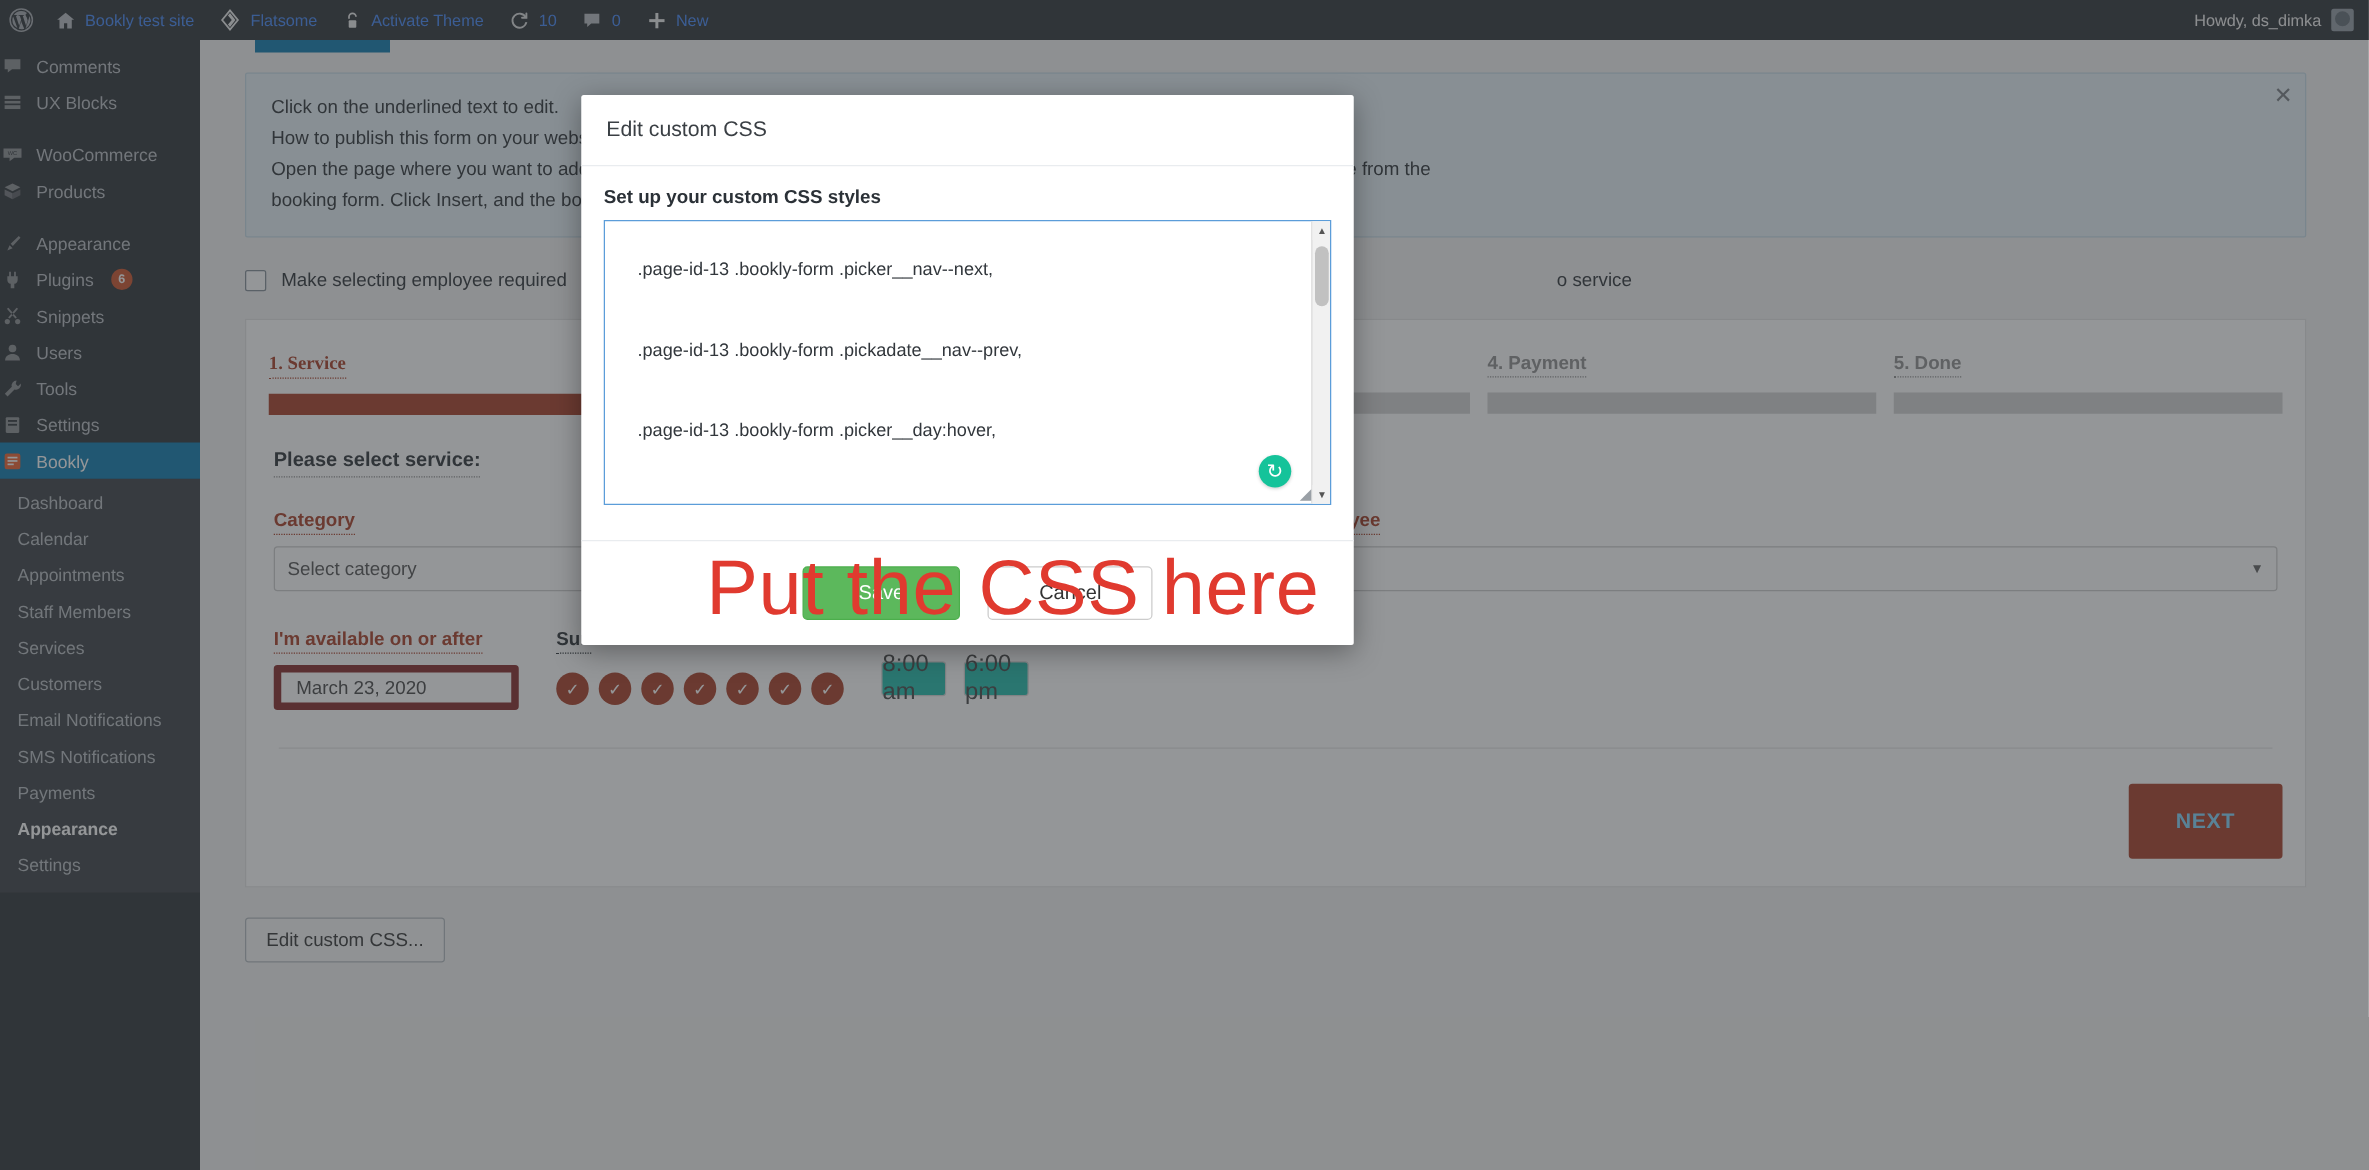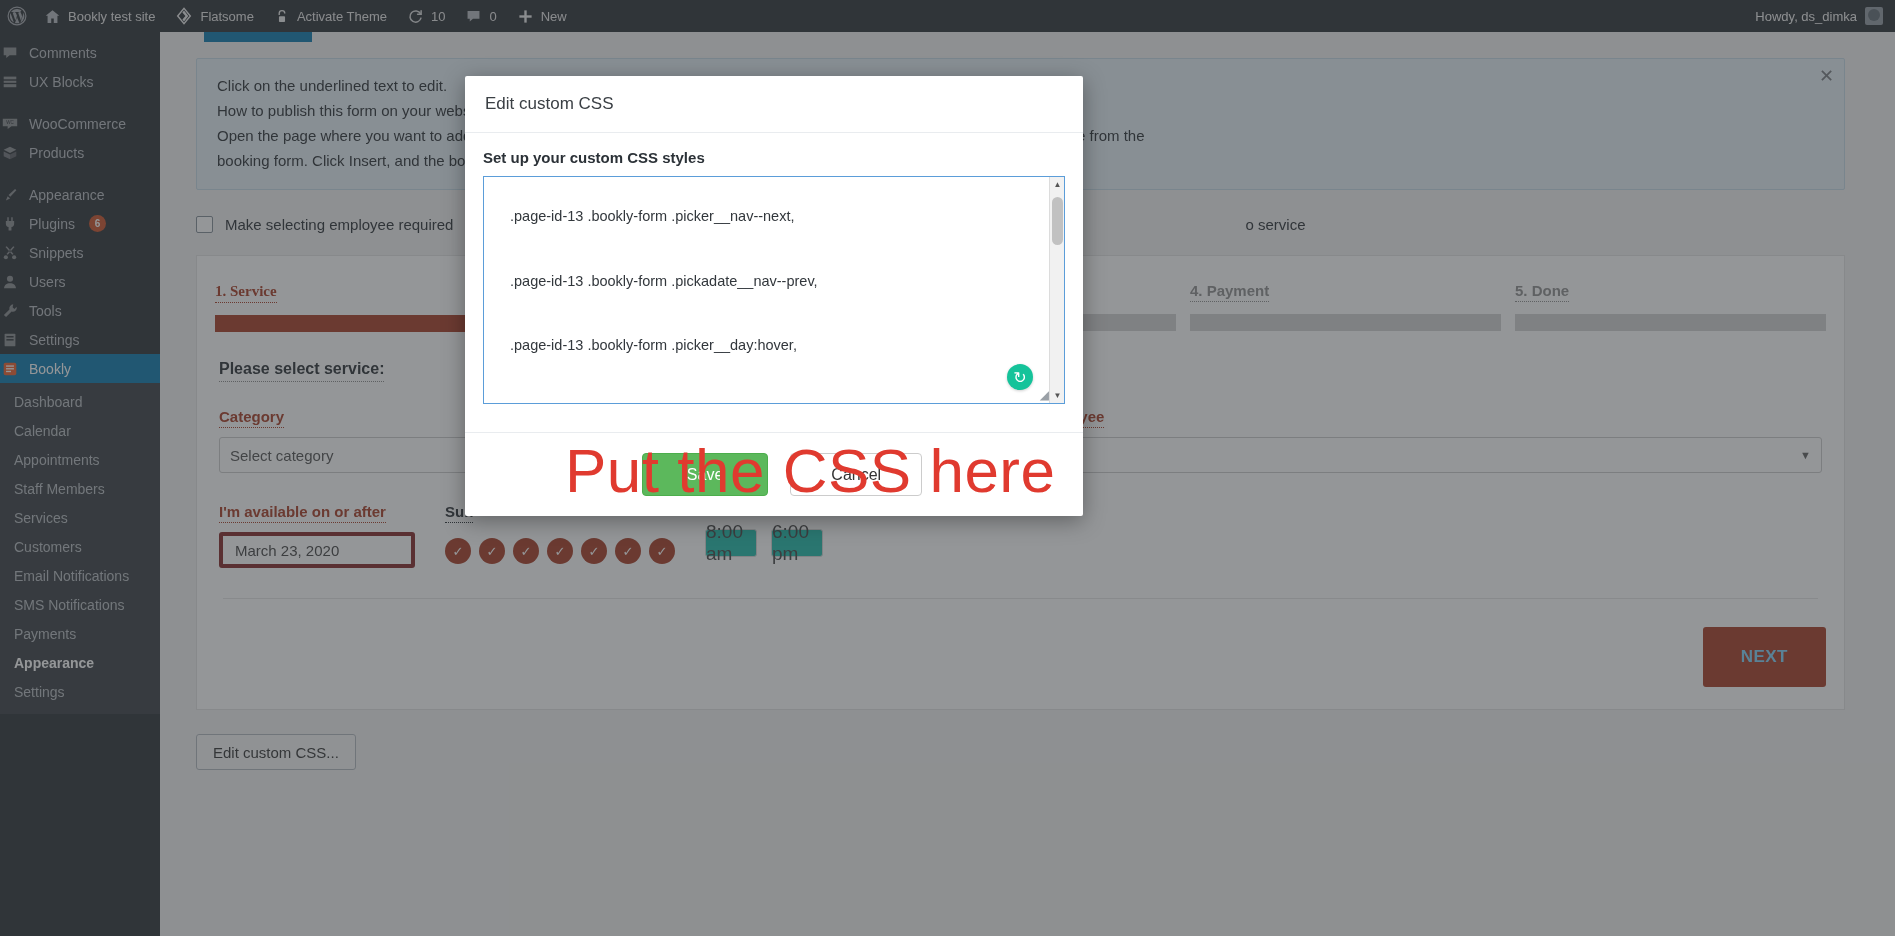--- a/index.html
+++ b/index.html
@@ -14,21 +14,21 @@
 
   
   #adminbar {
     position: absolute; top: 0; left: 0; width: 1895px; height: 32px;
     background: #23282d; color: #eee;
     display: flex; align-items: center;
     font-size: 13px; z-index: 60;
   }
   .ab-item {
     display: flex; align-items: center; gap: 7px;
-    height: 32px; padding: 0 10px; color: #e5e5e5; white-space: nowrap;
+    height: 32px; padding: 0 10px; color: #3b82f6; white-space: nowrap;
   }
   .ab-item .glyph { display:inline-flex; align-items:center; justify-content:center; }
   .ab-spacer { flex: 1 1 auto; }
   .ab-howdy { display:flex; align-items:center; gap:8px; padding-right:12px; }
   .ab-avatar {
     width: 18px; height: 18px; background:#8f98a1; border-radius:2px;
     display:block; position:relative; overflow:hidden;
   }
   .ab-avatar:after{
     content:""; position:absolute; left:3px; top:2px; width:12px; height:12px;
@@ -135,21 +135,21 @@
   }
   .sel {
     height: 36px; border: 1px solid #c9c9c9; background: #fff; border-radius: 3px;
     display: flex; align-items: center; padding: 0 10px; color: #4a4a4a; font-size: 15px;
     justify-content: space-between;
   }
   .chev { color: #5a5a5a; font-size: 11px; }
 
   .avail-row { display: flex; gap: 30px; margin-top: 30px; align-items: flex-start; }
   .date-input {
-    height: 36px; border: 4px solid #7f1d1d; background: #fff; border-radius: 3px;
+    height: 36px; border: 6px solid #7f1d1d; background: #fff; border-radius: 3px;
     display: flex; align-items: center; padding: 0 12px; color: #3c3c3c; font-size: 15px;
     width: 196px;
   }
   .days { display: flex; gap: 8px; margin-top: 6px; }
   .day {
     width: 26px; height: 26px; border-radius: 50%; background: #a4341b; color: #fff;
     display: flex; align-items: center; justify-content: center; font-size: 13px;
   }
   .time-pill {
     width: 52px; height: 28px; background: #14b8a6; border: 1px solid #d5d5d5;

